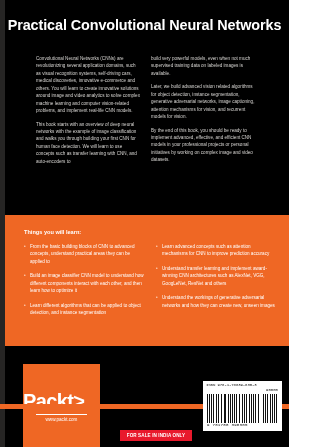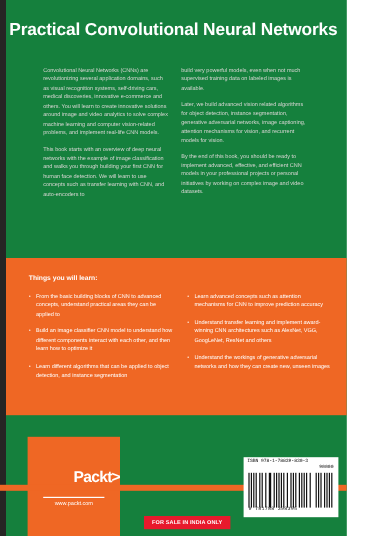--- a/index.html
+++ b/index.html
@@ -10,21 +10,21 @@
   body {
     width: 289px;
     height: 447px;
     overflow: hidden;
     font-family: "Liberation Sans", sans-serif;
   }
   #cover {
     position: relative;
     width: 289px;
     height: 447px;
-    background: #15803d;
+    background: #000000;
     overflow: hidden;
   }
   
   .edge-strip {
     position: absolute;
     left: 0;
     top: 0;
     width: 5px;
     height: 447px;
     background: #262524;
@@ -111,23 +111,23 @@
     top: 364px;
     width: 77px;
     height: 83px;
     background: #ef6724;
   }
   .packt-logo {
     position: absolute;
     left: 0;
     right: 0;
     top: 26px;
-    text-align: right;
-    color: #ffffff;
-    font-size: 13px;
+    text-align: left;
+    color: #ffffff;
+    font-size: 20px;
     font-weight: bold;
     letter-spacing: -0.6px;
   }
   .packt-rule {
     position: absolute;
     left: 13px;
     width: 51px;
     top: 50px;
     height: 1px;
     background: #ffffff;

